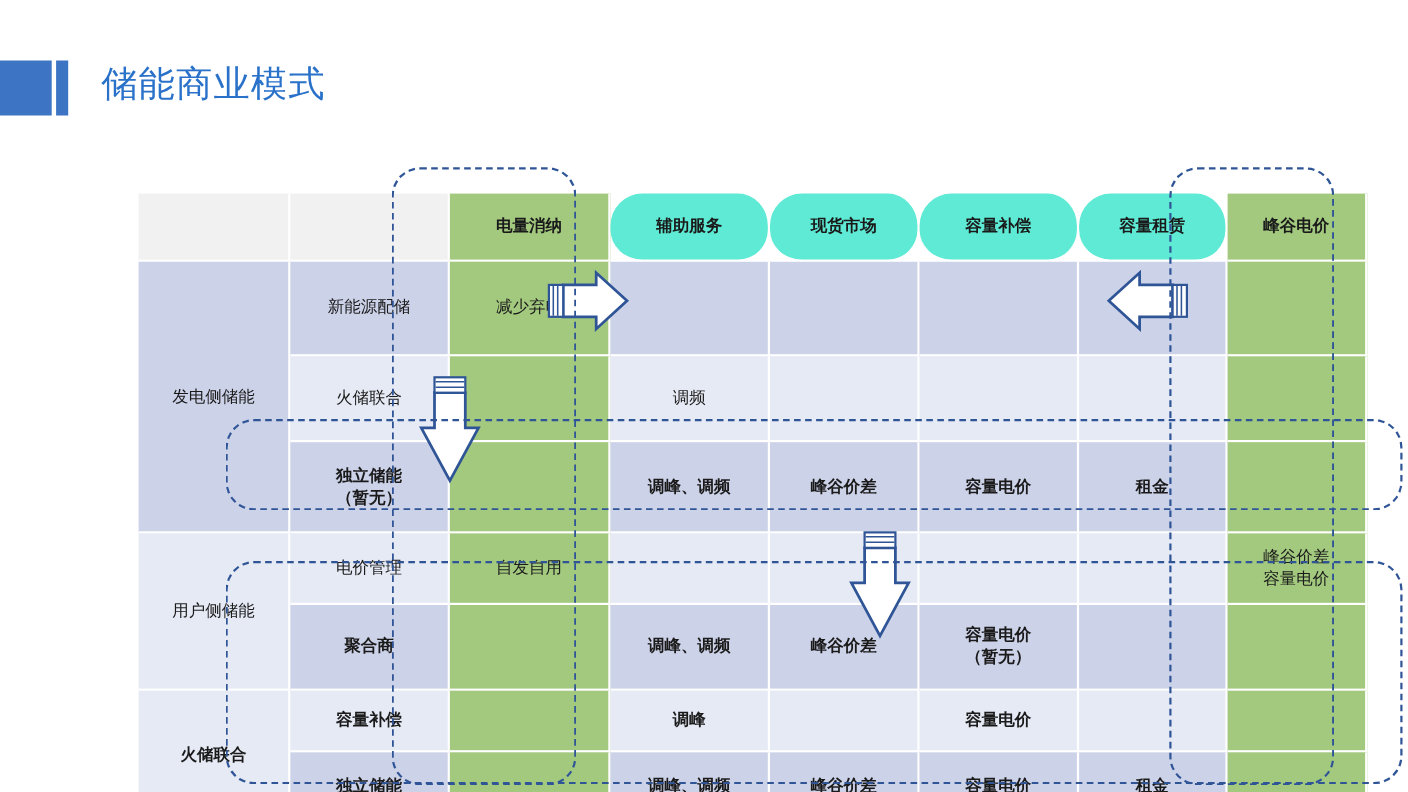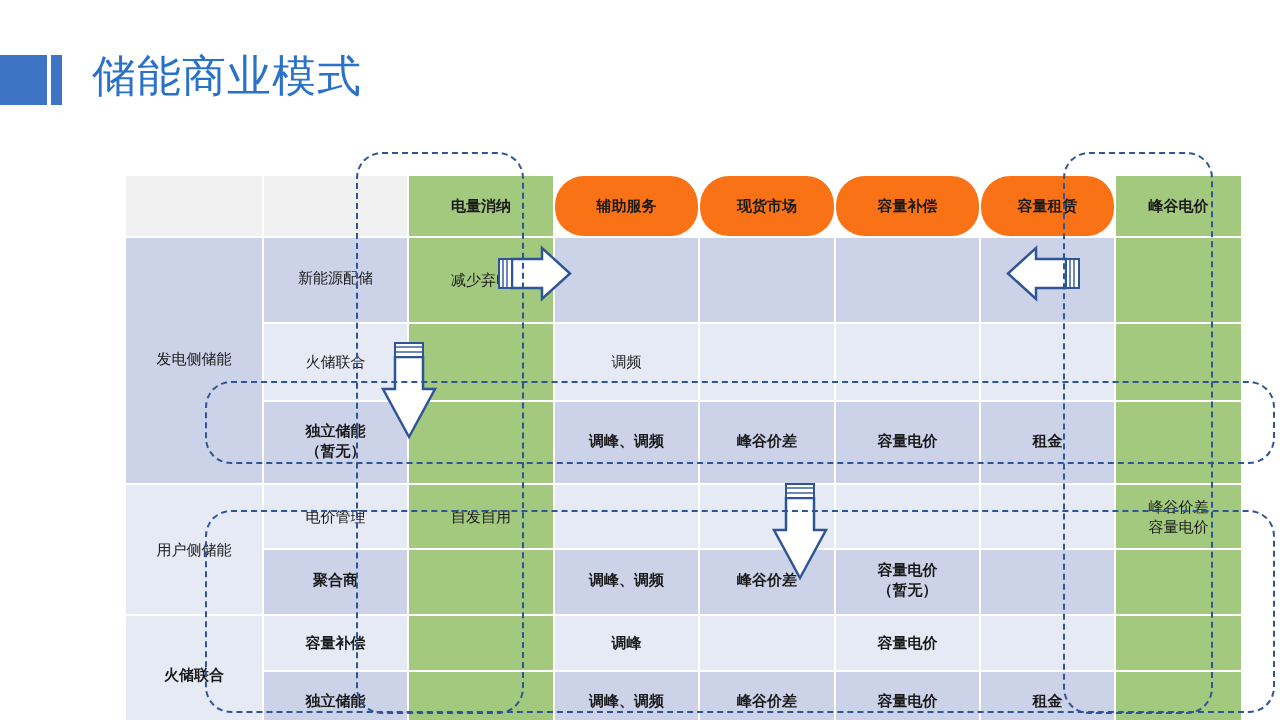--- a/index.html
+++ b/index.html
@@ -29,21 +29,21 @@
     left: 51px;
     top: 55px;
     width: 11px;
     height: 50px;
     background: #3e74c4;
   }
   .slide-title {
     position: absolute;
     left: 92px;
     top: 44px;
-    font-size: 44px;
+    font-size: 33px;
     line-height: 64px;
     color: #2a72c9;
     font-weight: 400;
     letter-spacing: 1px;
     white-space: nowrap;
   }
 
   
   .matrix {
     position: absolute;
@@ -70,29 +70,29 @@
 
   
   .hdr-blank { background: #f1f1f1; }
   .hdr-green {
     background: #a3c97f;
     color: #ffffff;
     font-weight: bold;
     font-size: 17px;
   }
   .hdr-blue {
-    background: #f97316;
+    background: #5eead4;
     color: #ffffff;
     font-weight: bold;
     font-size: 17px;
     border-radius: 29px;
   }
 
   
-  .c-dark  { background: #ccd2e8; font-family: Liberation Mono, monospace; }
+  .c-dark  { background: #ccd2e8; }
   .c-light { background: #e6eaf5; }
   .c-green { background: #a3c97f; }
 
   .bold { font-weight: bold; }
   .normal { font-weight: normal; }
 
   
   .arrow {
     position: absolute;
     pointer-events: none;
@@ -168,21 +168,21 @@
       <tr style="height: 65px;">
         <td class="c-light normal" rowspan="2">用户侧储能</td>
         <td class="c-light normal">电价管理</td>
         <td class="c-green normal">自发自用</td>
         <td class="c-light normal"></td>
         <td class="c-light normal"></td>
         <td class="c-light normal"></td>
         <td class="c-light normal"></td>
         <td class="c-green normal">峰谷价差<br>容量电价</td>
       </tr>
-      <tr style="height: 66px;">
+      <tr style="height: 78px;">
         <td class="c-dark bold">聚合商</td>
         <td class="c-green bold"></td>
         <td class="c-dark bold">调峰、调频</td>
         <td class="c-dark bold">峰谷价差</td>
         <td class="c-dark bold">容量电价<br>（暂无）</td>
         <td class="c-dark bold"></td>
         <td class="c-green bold"></td>
       </tr>
       <tr style="height: 56px;">
         <td class="c-light bold" rowspan="2">火储联合</td>

